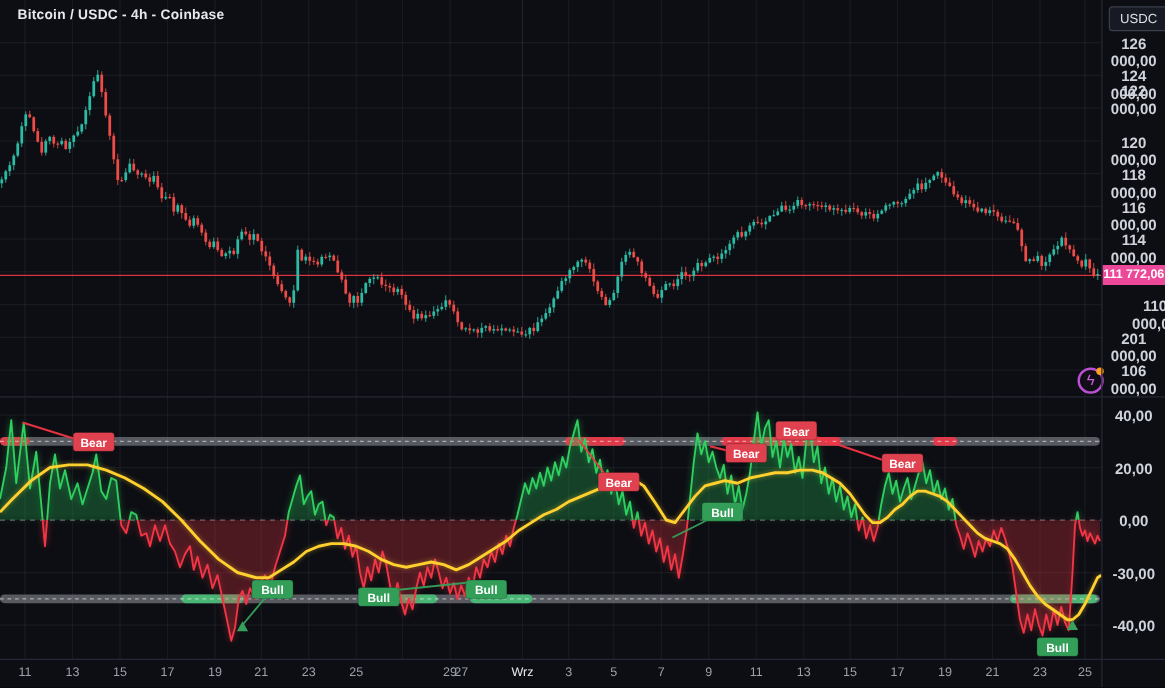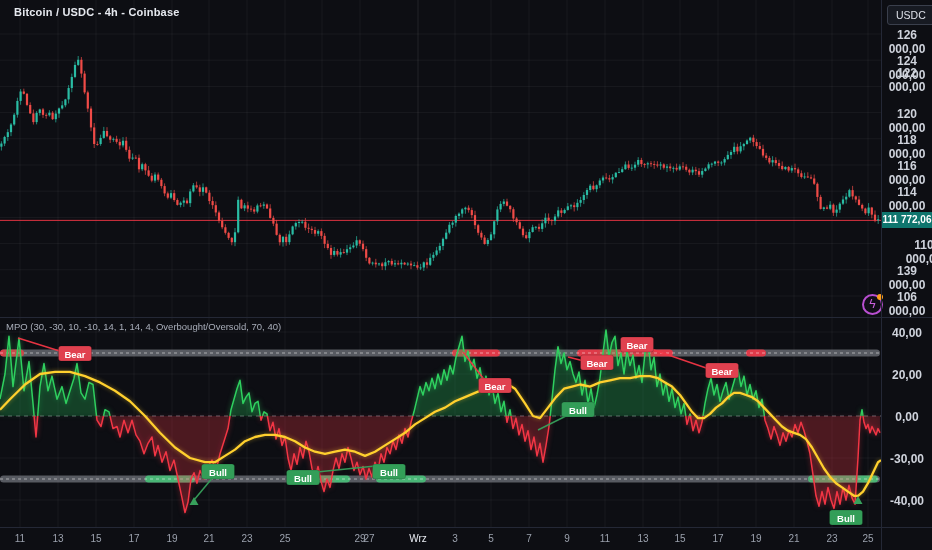--- a/index.html
+++ b/index.html
@@ -8,21 +8,21 @@
   .pane-svg{position:absolute;left:0;display:block;}
   .sep-h{position:absolute;left:0;width:932px;height:1px;background:#242836;}
   .sep-v{position:absolute;top:0;width:1px;height:550px;background:#242836;}
   .symbol-title{position:absolute;left:14px;top:6px;font-size:11px;font-weight:bold;
         color:#e6e9ef;letter-spacing:.2px;}
   .ind-legend{position:absolute;left:6px;top:321px;font-size:9.5px;color:#a9aeba;}
   .currency-btn{position:absolute;left:887px;top:5px;padding:3px 8px;background:#171a22;
         border:1px solid #3a3f4c;border-radius:3px;color:#dde0e8;font-size:10.5px;cursor:pointer;}
   .axis-col{position:absolute;left:882px;top:0;width:50px;height:528px;}
   .price-tick{position:absolute;left:0;width:50px;text-align:center;font-size:12px;color:#cfd3dc;font-weight:bold;}
-  .last-badge{position:absolute;left:882px;width:50px;height:16px;background:#0f766e;color:#fff;
+  .last-badge{position:absolute;left:882px;width:50px;height:16px;background:#ec4899;color:#fff;
         font-size:10px;font-weight:bold;text-align:center;line-height:16px;}
   .time-axis{position:absolute;left:0;top:528px;width:932px;height:22px;}
   .time-tick{position:absolute;top:5px;transform:translateX(-50%);font-size:10px;color:#9ba1ad;}
   .time-tick.month{color:#e8ebf1;font-weight:normal;}
   .boost-btn{position:absolute;left:862px;top:294px;width:21px;height:21px;border-radius:50%;
         border:2px solid #b94fd1;box-sizing:border-box;color:#c95fdd;font-size:12px;line-height:17px;
         text-align:center;cursor:pointer;background:rgba(20,14,26,.6);}
   .boost-dot{position:absolute;right:-2px;top:-2px;width:6px;height:6px;border-radius:50%;
         background:#ff9f1c;}
   .glow-y{filter:drop-shadow(0 0 2px rgba(255,208,46,.45));}
@@ -760,34 +760,33 @@
         <text x="578" y="95.5" text-anchor="middle" font-size="9.5" font-weight="bold" fill="#ffffff" font-family="&quot;Liberation Sans&quot;,sans-serif">Bull</text>
       </g>
       <g>
         <rect x="829.5" y="192" width="33" height="15" rx="2.5" fill="#339e58" stroke="rgba(0,0,0,0.35)" stroke-width="0.5"></rect>
         <text x="846" y="203.5" text-anchor="middle" font-size="9.5" font-weight="bold" fill="#ffffff" font-family="&quot;Liberation Sans&quot;,sans-serif">Bull</text>
       </g>
     </svg>
 
   <div class="symbol-title">Bitcoin / USDC - 4h - Coinbase</div>
 
-  <div class="ind-legend">MPO (30, -30, 10, -10, 14, 1, 14, 4, Overbought/Oversold, 70, 40)</div>
 
   <button class="currency-btn">USDC</button>
 
   <div class="axis-col" id="price-axis-col">
       <div class="price-tick" style="top: 28px;">126 000,00</div>
       <div class="price-tick" style="top: 54.2px;">124 000,00</div>
       <div class="price-tick" style="top: 66px;">122 000,00</div>
       <div class="price-tick" style="top: 106.6px;">120 000,00</div>
       <div class="price-tick" style="top: 132.8px;">118 000,00</div>
       <div class="price-tick" style="top: 159px;">116 000,00</div>
       <div class="price-tick" style="top: 185.2px;">114 000,00</div>
       <div class="price-tick" style="top: 237.6px; margin-left: 17px;">110 000,00</div>
-      <div class="price-tick" style="top: 263.8px;">139 000,00</div>
+      <div class="price-tick" style="top: 263.8px;">201 000,00</div>
       <div class="price-tick" style="top: 290px;">106 000,00</div>
       <div class="price-tick" style="top: 326px;">40,00</div>
       <div class="price-tick" style="top: 368px;">20,00</div>
       <div class="price-tick" style="top: 410px; text-align: center;">0,00</div>
       <div class="price-tick" style="top: 452px;">-30,00</div>
       <div class="price-tick" style="top: 494px;">-40,00</div>
     </div>
 
   <div class="last-badge" id="last-badge" style="top: 212.386px;">111 772,06</div>
 

